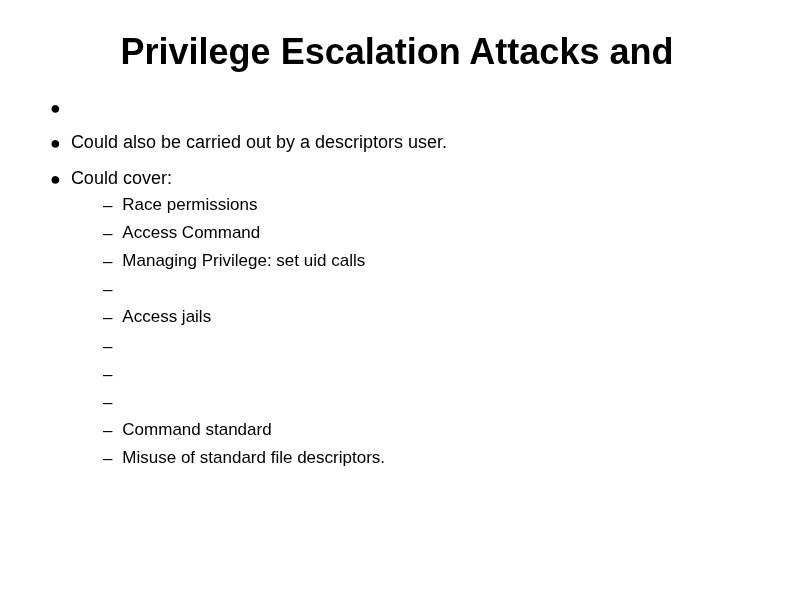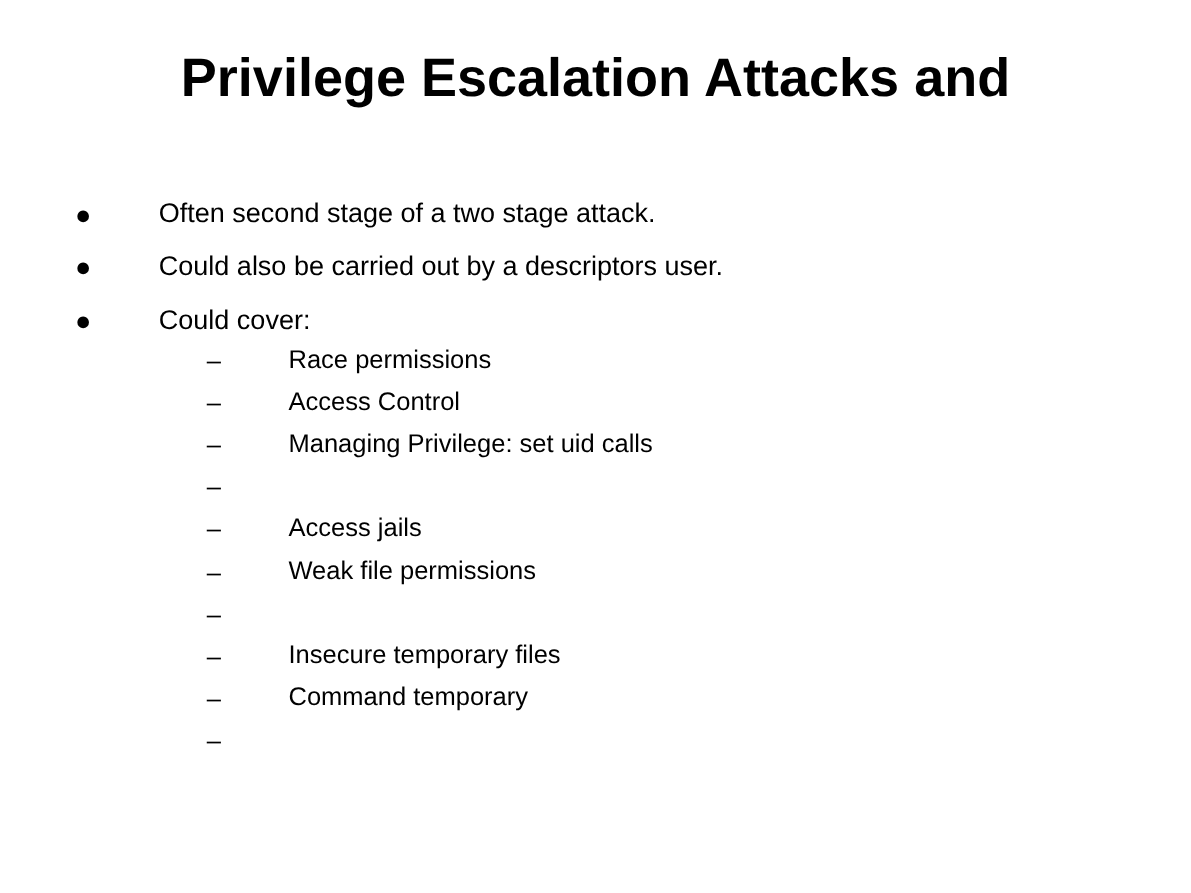--- a/index.html
+++ b/index.html
@@ -1,19 +1,18 @@
 <!DOCTYPE html>
 <html><head>
   <meta charset="utf-8">
   <style>
     * {
       margin: 0;
       padding: 0;
       box-sizing: border-box;
-      gap: 35px;
     }
 
     body {
       width: 794px;
       height: 595px;
       background: #ffffff;
       font-family: Arial, Helvetica, sans-serif;
       overflow: hidden;
     }
 
@@ -79,62 +78,60 @@
 <body>
 
 <div class="slide">
   <h1 class="title">
     <span>Privilege Escalation Attacks and</span><br>
   </h1>
 
   <ul class="bullet-list">
   <li>
         <span class="bullet-marker">●</span>
-        <span>Often second stage of a two stage attack.</span>
       </li>
       <li>
         <span class="bullet-marker">●</span>
         <span>Could also be carried out by a descriptors user.</span>
       </li>
       <li>
         <span class="bullet-marker">●</span>
         <div><span>Could cover:</span><ul class="sub-list">
             <li>
               <span class="sub-marker">–</span>
               <span>Race permissions</span>
             </li>
             <li>
               <span class="sub-marker">–</span>
-              <span>Access Control</span>
+              <span>Access Command</span>
             </li>
             <li>
               <span class="sub-marker">–</span>
               <span>Managing Privilege: set uid calls</span>
             </li>
             <li>
               <span class="sub-marker">–</span>
             </li>
             <li>
               <span class="sub-marker">–</span>
               <span>Access jails</span>
             </li>
             <li>
               <span class="sub-marker">–</span>
-              <span>Weak file permissions</span>
             </li>
             <li>
               <span class="sub-marker">–</span>
             </li>
             <li>
               <span class="sub-marker">–</span>
-              <span>Insecure temporary files</span>
             </li>
             <li>
               <span class="sub-marker">–</span>
-              <span>Command temporary</span>
+              <span>Command standard</span>
             </li>
             <li>
               <span class="sub-marker">–</span>
+              <span>Misuse of standard file descriptors.</span>
             </li>
           </ul></div>
       </li>
     </ul>
 </div>
 
 </body></html>

